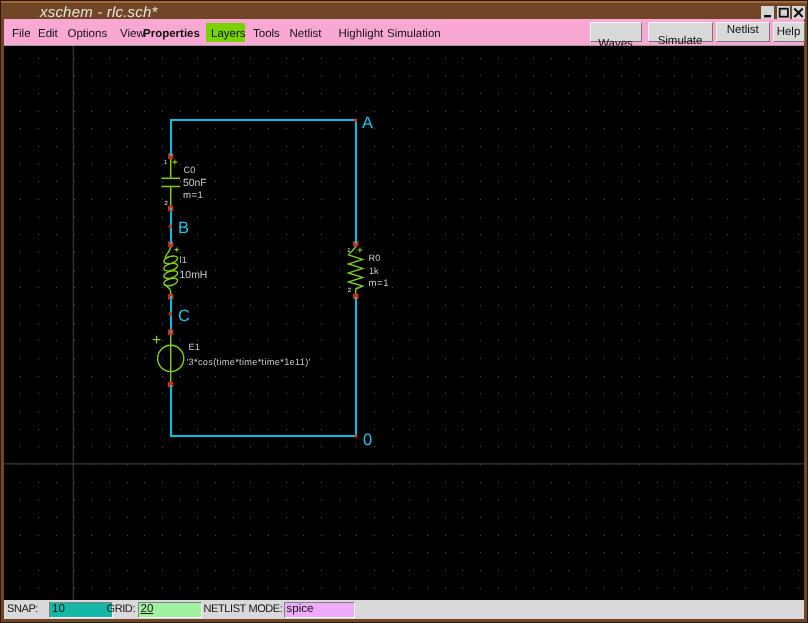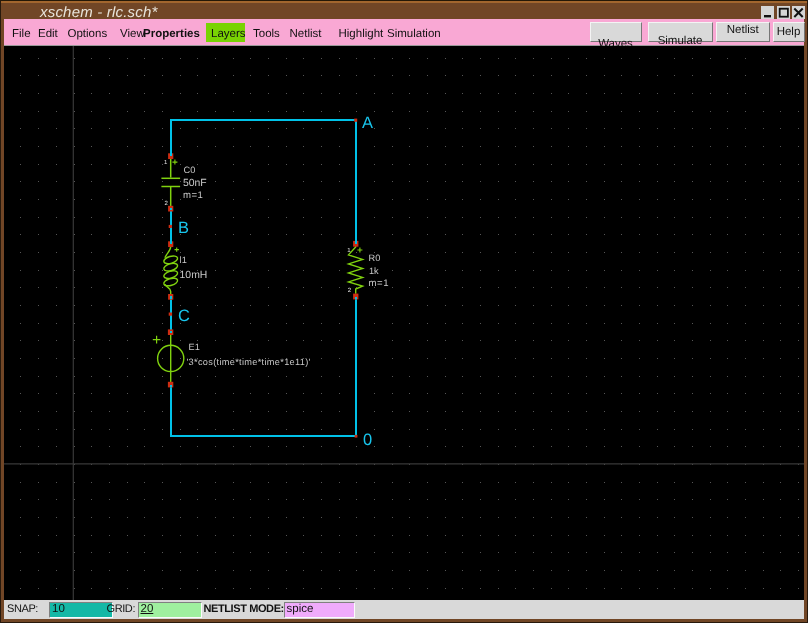--- a/index.html
+++ b/index.html
@@ -166,19 +166,19 @@
     <text x="359" y="399.3">0</text>
   </g>
 </svg>
 </div>
 
 <div id="statusbar">
   <span class="st" style="left:3px;">SNAP:</span>
   <div class="entry" style="left:45px; width:64px; background:#14b8a6;">10</div>
   <span class="st" style="left:102.5px;">GRID:</span>
   <div class="entry" style="left:133.5px; width:64px; background:#9ff09f;text-decoration:underline;">20</div>
-  <span class="st" style="left:199.5px;font-weight:bold;">NETLIST MODE:</span>
+  <span class="st" style="left:199.5px;">NETLIST MODE:</span>
   <div class="entry" style="left:279.5px; width:71px; background:#f0abfc;">spice</div>
 </div>
 <div id="botborder"></div>
 <div class="abs" style="left:0; top:0; width:1px; height:623px; background:#27190c;"></div>
 <div class="abs" style="left:807px; top:0; width:1px; height:623px; background:#27190c;"></div>
 <div class="abs" style="left:0; top:622px; width:808px; height:1px; background:#27190c;"></div>
 
 </body></html>

